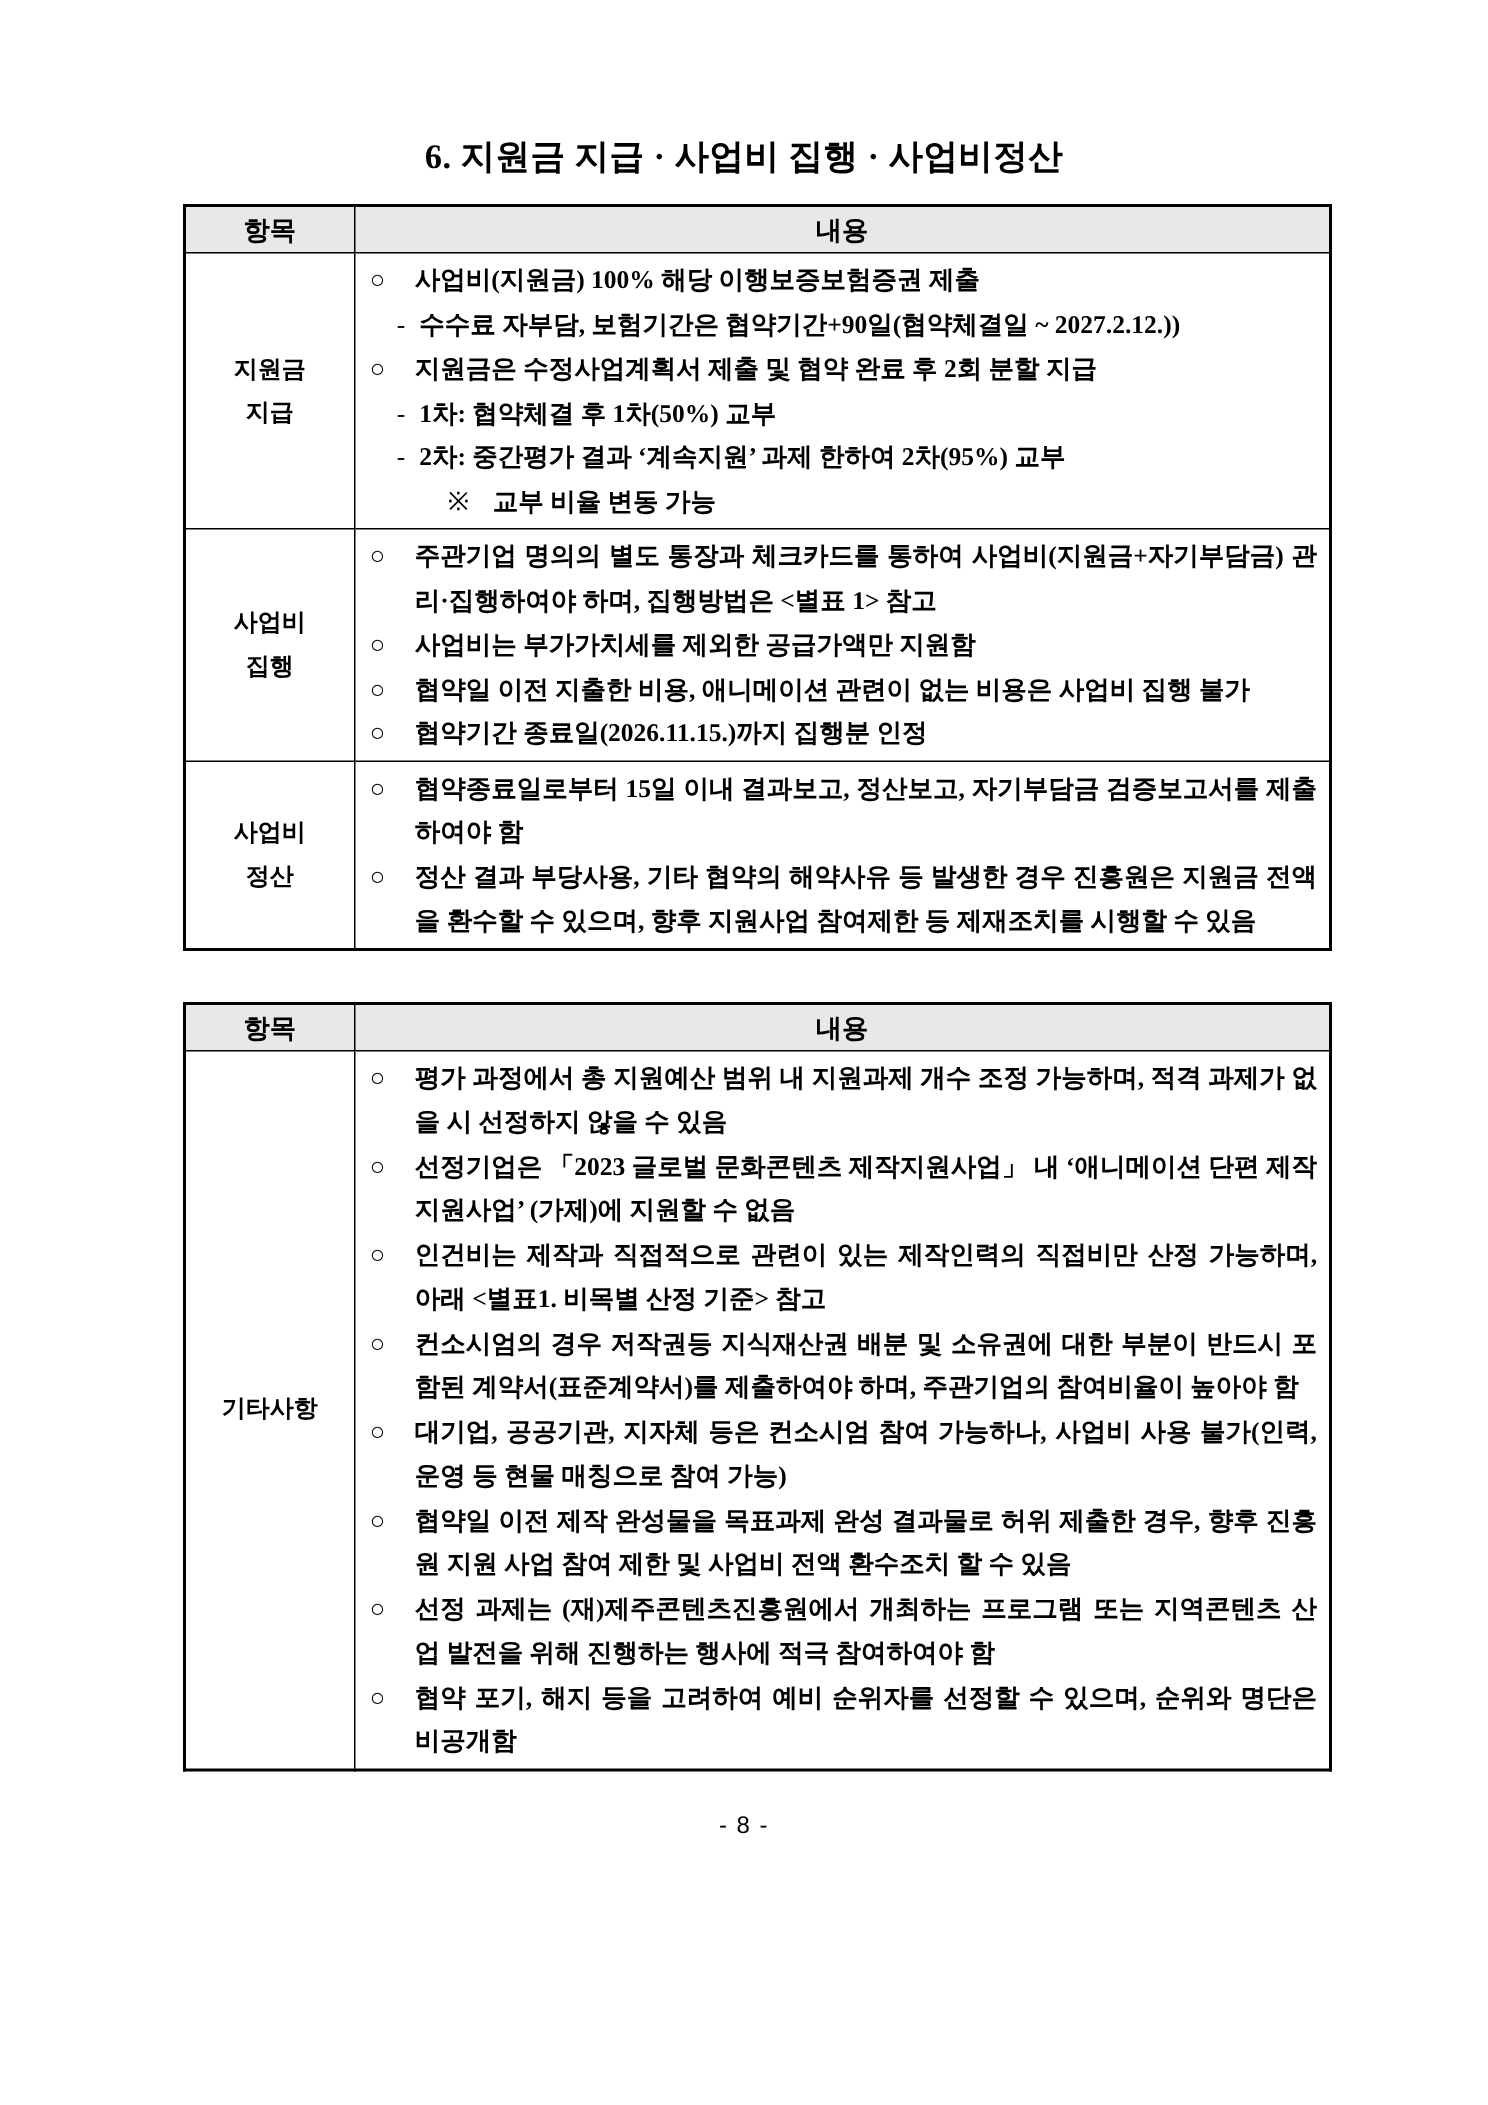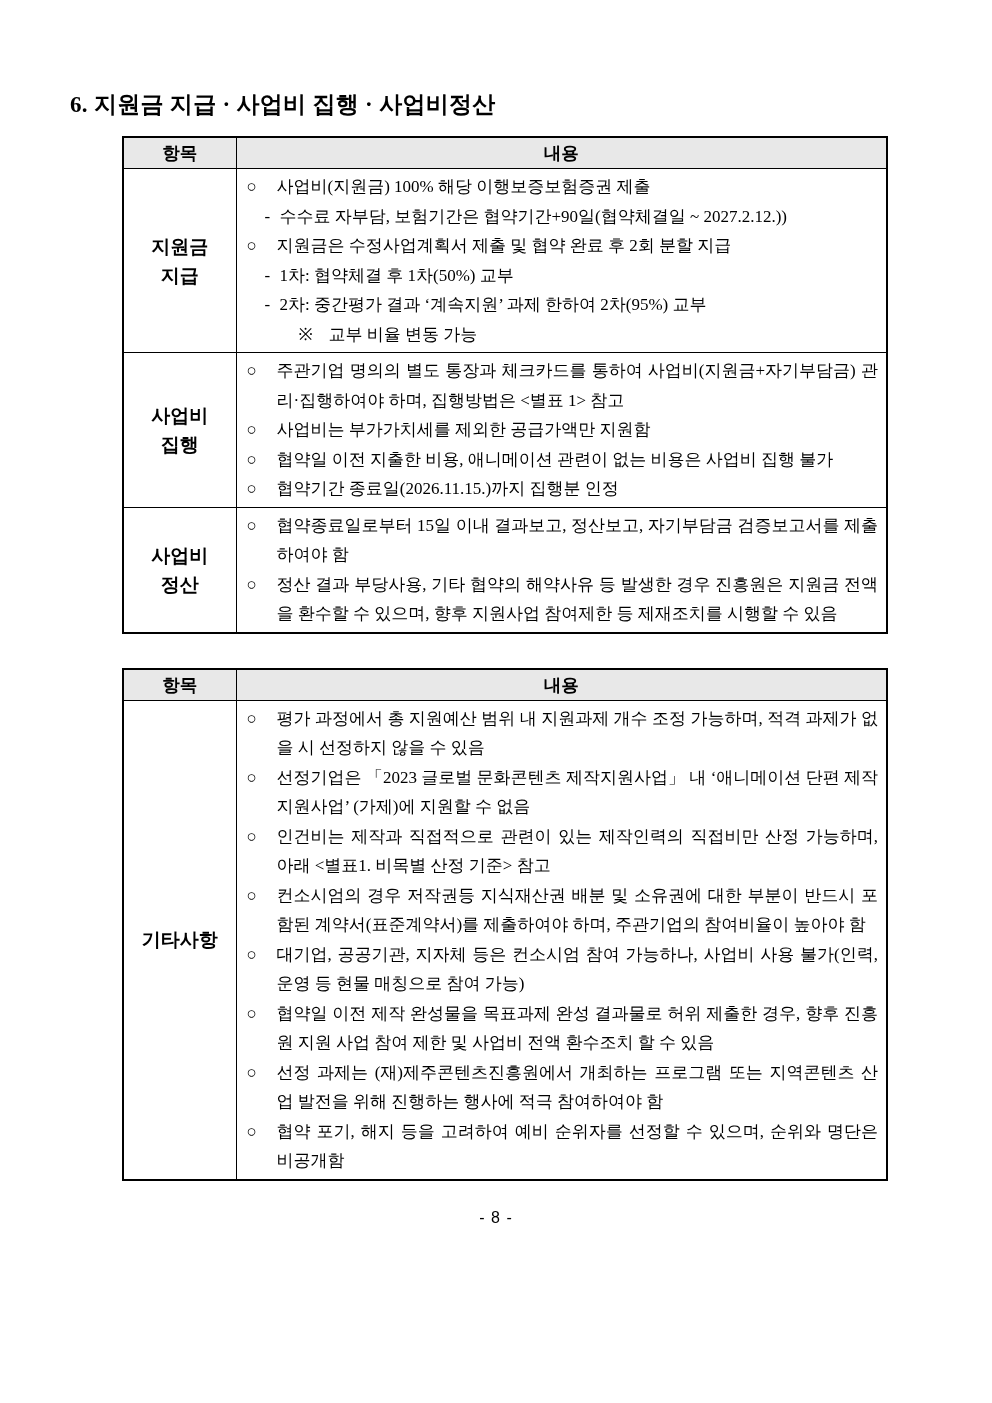--- a/index.html
+++ b/index.html
@@ -13,20 +13,21 @@
     padding: 90px 70px 0 70px;
     position: relative;
     overflow: hidden;
   }
   .sec-title {
     font-size: 23px;
     font-weight: 700;
     margin: 0 0 16px 0;
     letter-spacing: 0.3px;
     line-height: 30px;
+    text-align: center;
   }
   .doc-section + .doc-section { margin-top: 34px; }
   table.doc-table {
     border-collapse: collapse;
     margin-left: 52px;
     width: 766px;
     table-layout: fixed;
     border: 2px solid #000000;
     font-size: 17px;
   }
@@ -36,32 +37,32 @@
     background: #e8e8e8;
     font-weight: 700;
     font-size: 17.5px;
     padding: 3px 0;
     text-align: center;
   }
   td.row-label {
     text-align: center;
     vertical-align: middle;
     font-weight: 700;
-    font-size: 19px;
+    font-size: 16px;
     white-space: pre-line;
     line-height: 29px;
     padding: 2px 0;
   }
   td.row-content {
     padding: 3px 8px 3px 10px;
     vertical-align: top;
   }
   .item { display: flex; line-height: 29.5px; }
   .item .marker { flex: 0 0 30px; }
-  .item .text { flex: 1; text-align: justify; }
+  .item .text { flex: 1; text-align: justify; font-weight: bold; }
   .item.dash { padding-left: 18px; }
   .item.dash .marker { flex: 0 0 15px; }
   .item.note { padding-left: 52px; }
   .item.note .marker { flex: 0 0 30px; }
   .page-number {
     text-align: center;
     margin-top: 28px;
     font-size: 16px;
     font-family: "Liberation Sans", sans-serif;
     letter-spacing: 1px;

